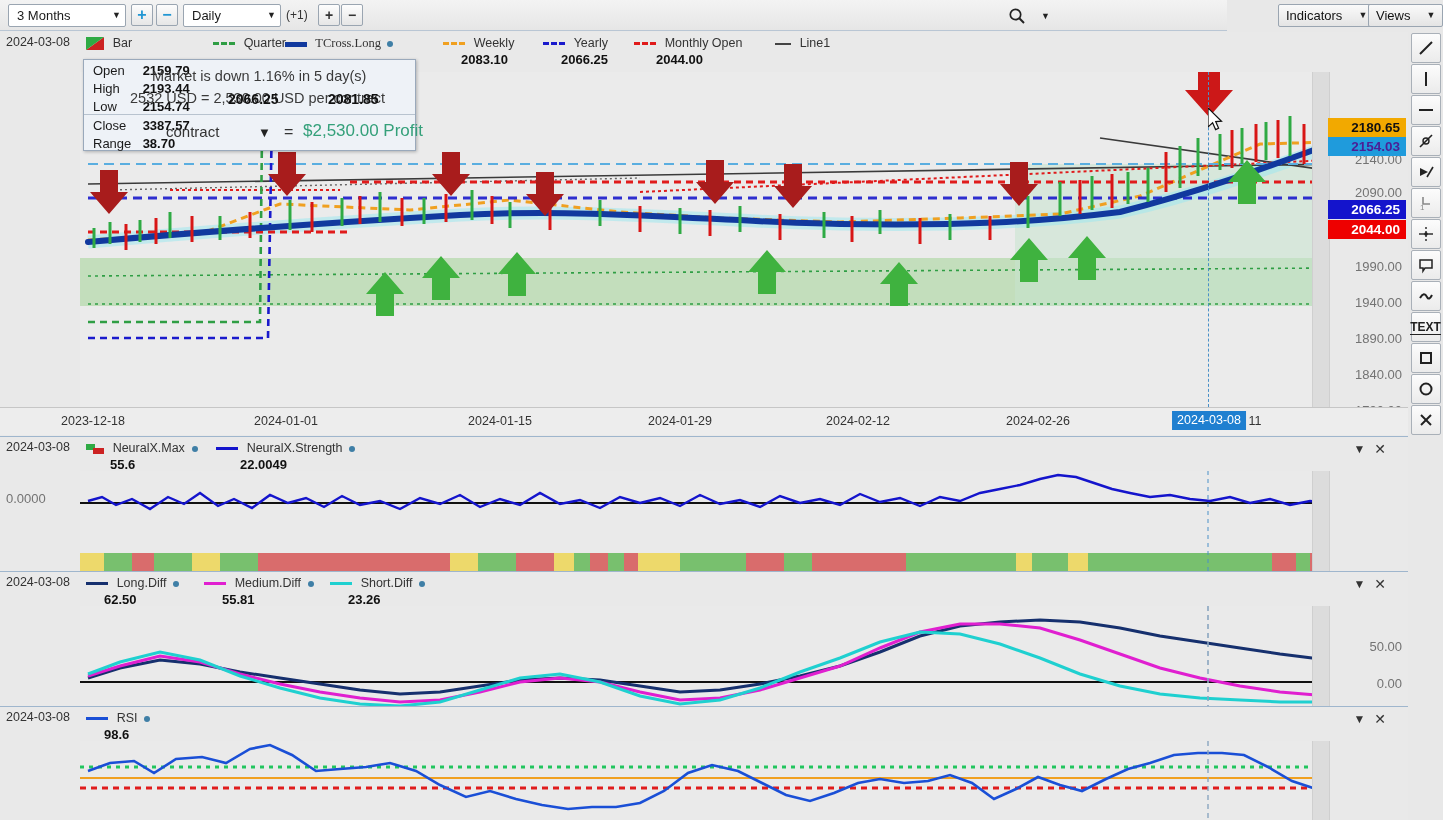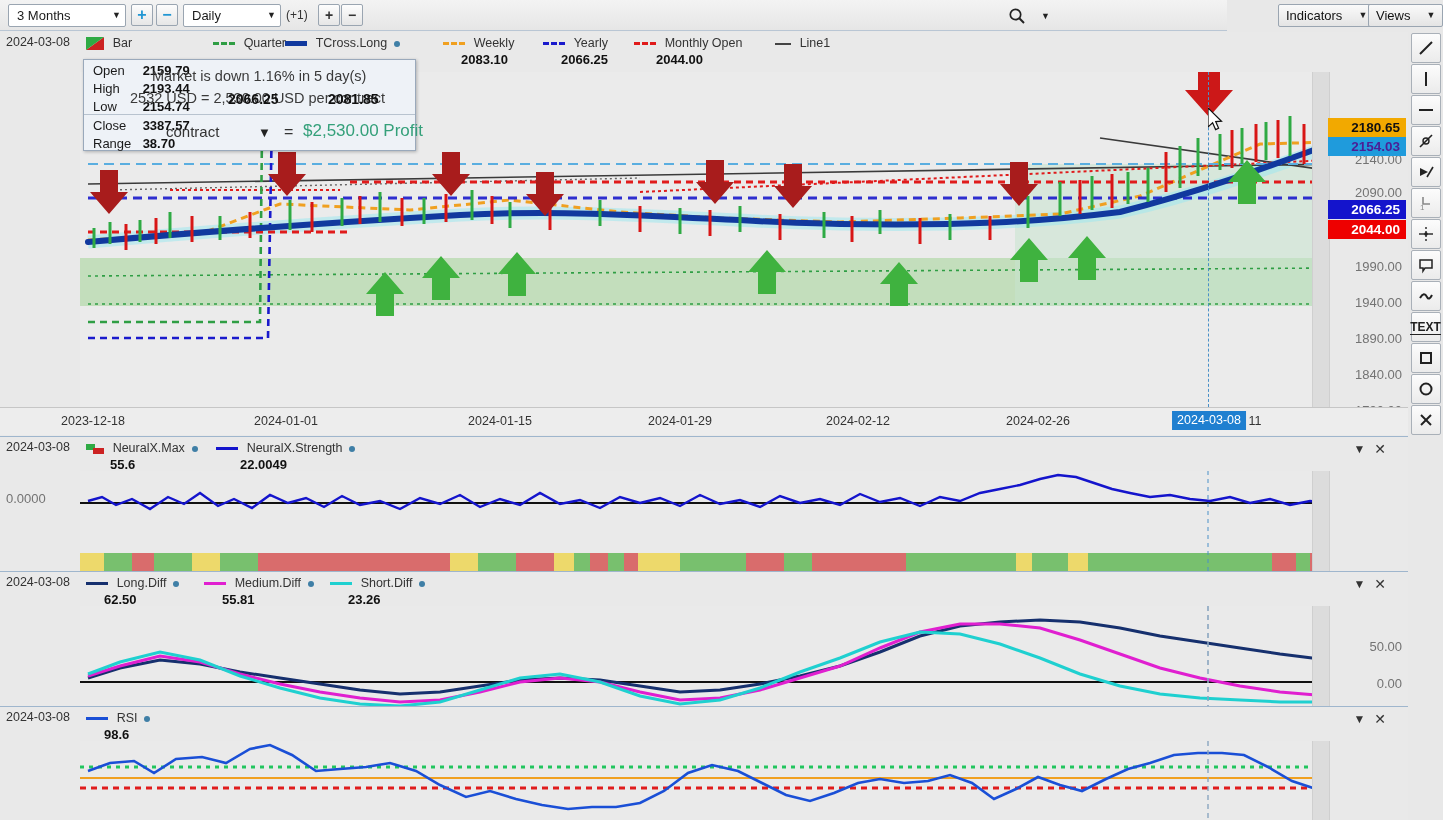--- a/index.html
+++ b/index.html
@@ -270,21 +270,21 @@
             </svg>
         </span>
         <span class="lg-name">Bar</span>
       </div>
 
       <div class="lg-item" style="left:213px;">
         <span class="swatch sw-dash" style="border-color:#2f9e44;"></span>
         <span class="lg-name">Quarter</span>
       </div>
 
-      <div class="lg-item" style="left:285px;">
+      <div class="lg-item" style="left:285px;font-family:Liberation Serif, serif;">
         <span class="swatch sw-line" style="background:#11399e;height:5px;"></span>
         <span class="lg-name">TCross.Long</span>
         <span class="dot-mark"></span>
       </div>
 
       <div class="lg-item" style="left:443px;">
         <span class="swatch sw-dash" style="border-color:#f0a020;"></span>
         <span class="lg-name">Weekly</span>
         <span class="lg-val" style="left:18px;">2083.10</span>
       </div>

